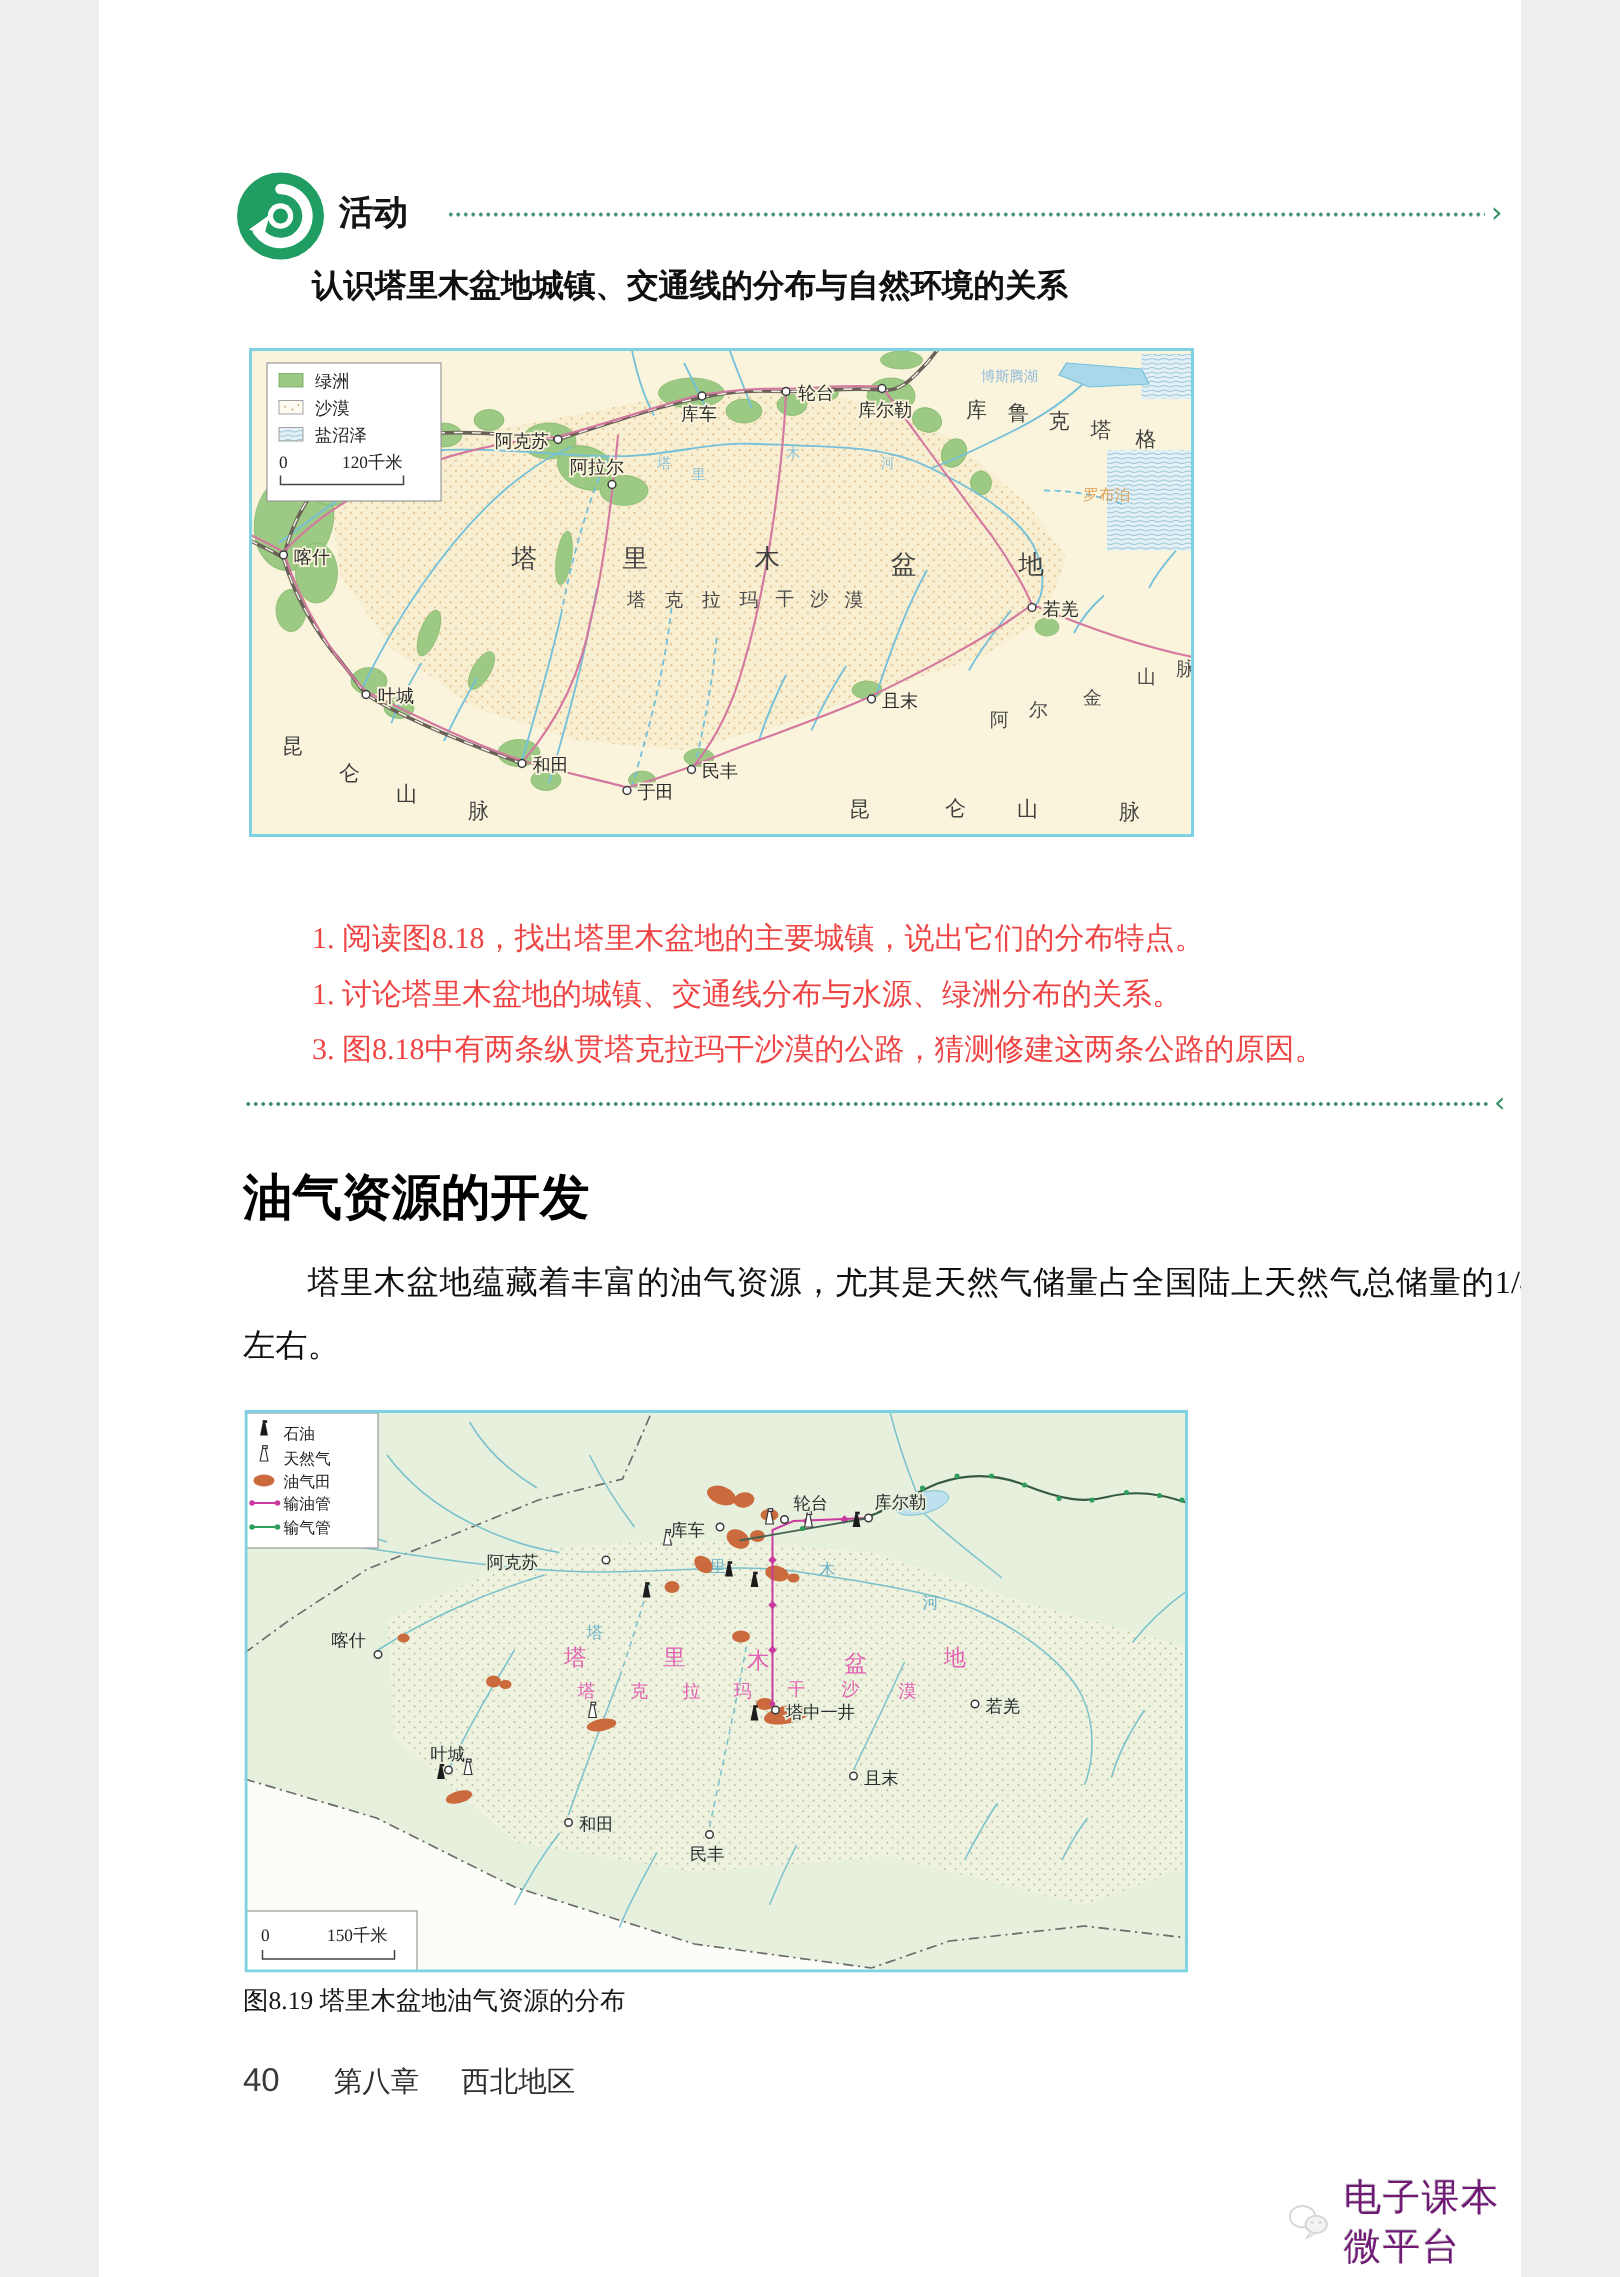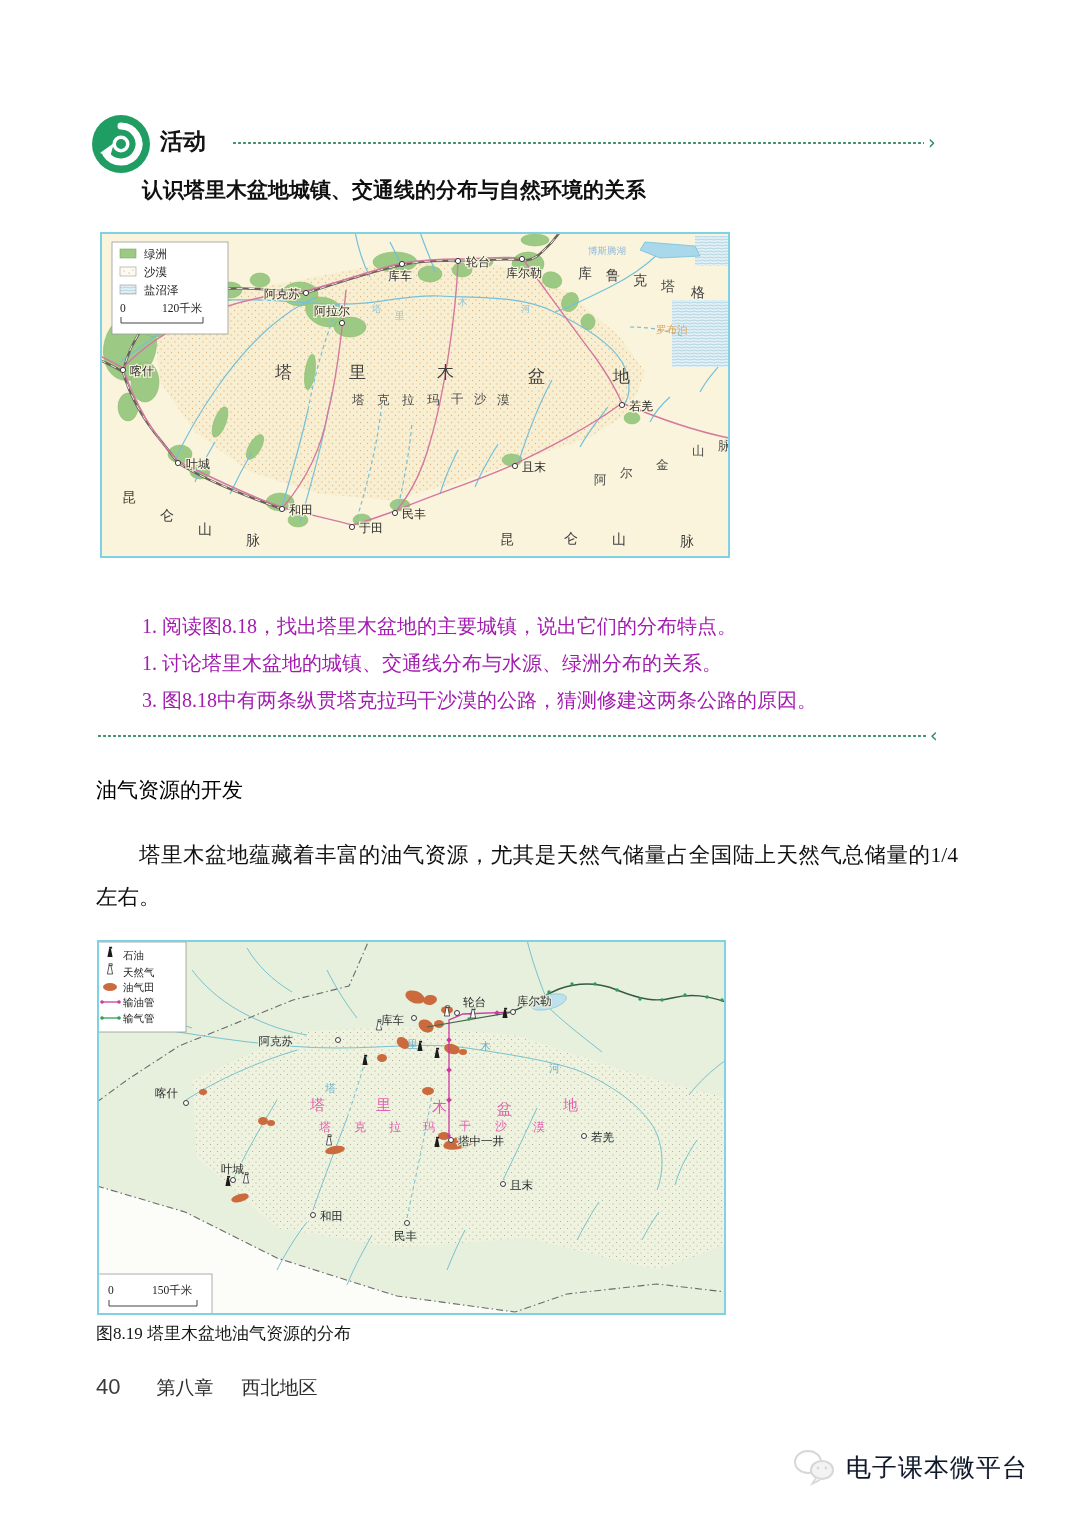--- a/index.html
+++ b/index.html
@@ -1,39 +1,39 @@
 <!DOCTYPE html>
 <html><head>
 <meta charset="utf-8">
 <style>
   html,body{margin:0;padding:0;background:#eee;}
-  #page{position:relative;width:1080px;height:1518px;background:#ffffff;margin:0 auto;
+  #page{position:relative;width:948px;height:1518px;background:#ffffff;margin:0 auto;
         font-family:"Liberation Serif","DejaVu Serif",serif;color:#1c1c1c;overflow:hidden;}
   .sans{font-family:"Liberation Sans","DejaVu Sans",sans-serif;}
   
   #act-icon{position:absolute;left:90px;top:113px;width:62px;height:62px;}
   #act-label{position:absolute;left:160px;top:126px;font-size:23px;font-weight:bold;color:#141414;}
   .leader{position:absolute;height:4px;background-image:radial-gradient(circle,#3f8f6a 1.1px,transparent 1.3px);
           background-size:5px 4px;background-repeat:repeat-x;}
   .leader-arrow{position:absolute;color:#2f8f63;font-size:19px;line-height:1;font-family:"DejaVu Sans",sans-serif;}
   
   #activity-title{position:absolute;left:142px;top:176px;font-size:21px;font-weight:600;color:#101010;}
   #fig1-caption{position:absolute;left:96px;top:571px;font-size:17px;color:#161616;}
-  #questions{position:absolute;left:142px;top:608px;width:830px;font-size:20px;line-height:37px;color:#a21caf;}
-  
-  #sec-heading{position:absolute;left:96px;top:776px;font-size:21px;font-weight:normal;color:#000;}
+  #questions{position:absolute;left:142px;top:608px;width:830px;font-size:20px;line-height:37px;color:#ef4444;}
+  
+  #sec-heading{position:absolute;left:96px;top:776px;font-size:33px;font-weight:bold;color:#000;}
   #sec-para{position:absolute;left:96px;top:834px;width:862px;font-size:21.5px;line-height:42px;
             text-indent:2em;color:#101010;text-align:justify;}
   #fig2-caption{position:absolute;left:96px;top:1322px;font-size:17px;color:#161616;}
   
   #footer{position:absolute;left:96px;top:1374px;font-size:19px;color:#2e2e2e;display:flex;align-items:baseline;}
   #footer .pg{font-size:22px;margin-right:36px;color:#3a3a3a;}
   #footer .chap{margin-right:28px;}
   
-  #watermark{position:absolute;left:792px;top:1448px;display:flex;align-items:center;color:#0f172a;
+  #watermark{position:absolute;left:792px;top:1448px;display:flex;align-items:center;color:#701a75;
              font-size:25px;letter-spacing:1px;text-shadow:1px 1px 0 #ffffff, -0.5px -0.5px 0 #c9c9c9;font-family:Liberation Mono, monospace;}
   #watermark svg{margin-right:8px;}
   
   .mapframe{position:absolute;}
   svg text{font-family:"Liberation Serif","DejaVu Serif",serif;}
   .cl{font-size:12px;fill:#2b2b2b;paint-order:stroke;stroke:#faf4dc;stroke-width:2.4px;}
   .cl2{font-size:11.5px;fill:#2b2b2b;paint-order:stroke;stroke:#e7efdd;stroke-width:2.4px;}
   .mt{font-size:14px;fill:#3f3f3f;letter-spacing:1px;}
   .mt2{font-size:12.5px;fill:#4a4a4a;}
   .lg{font-size:11.5px;fill:#222;}

